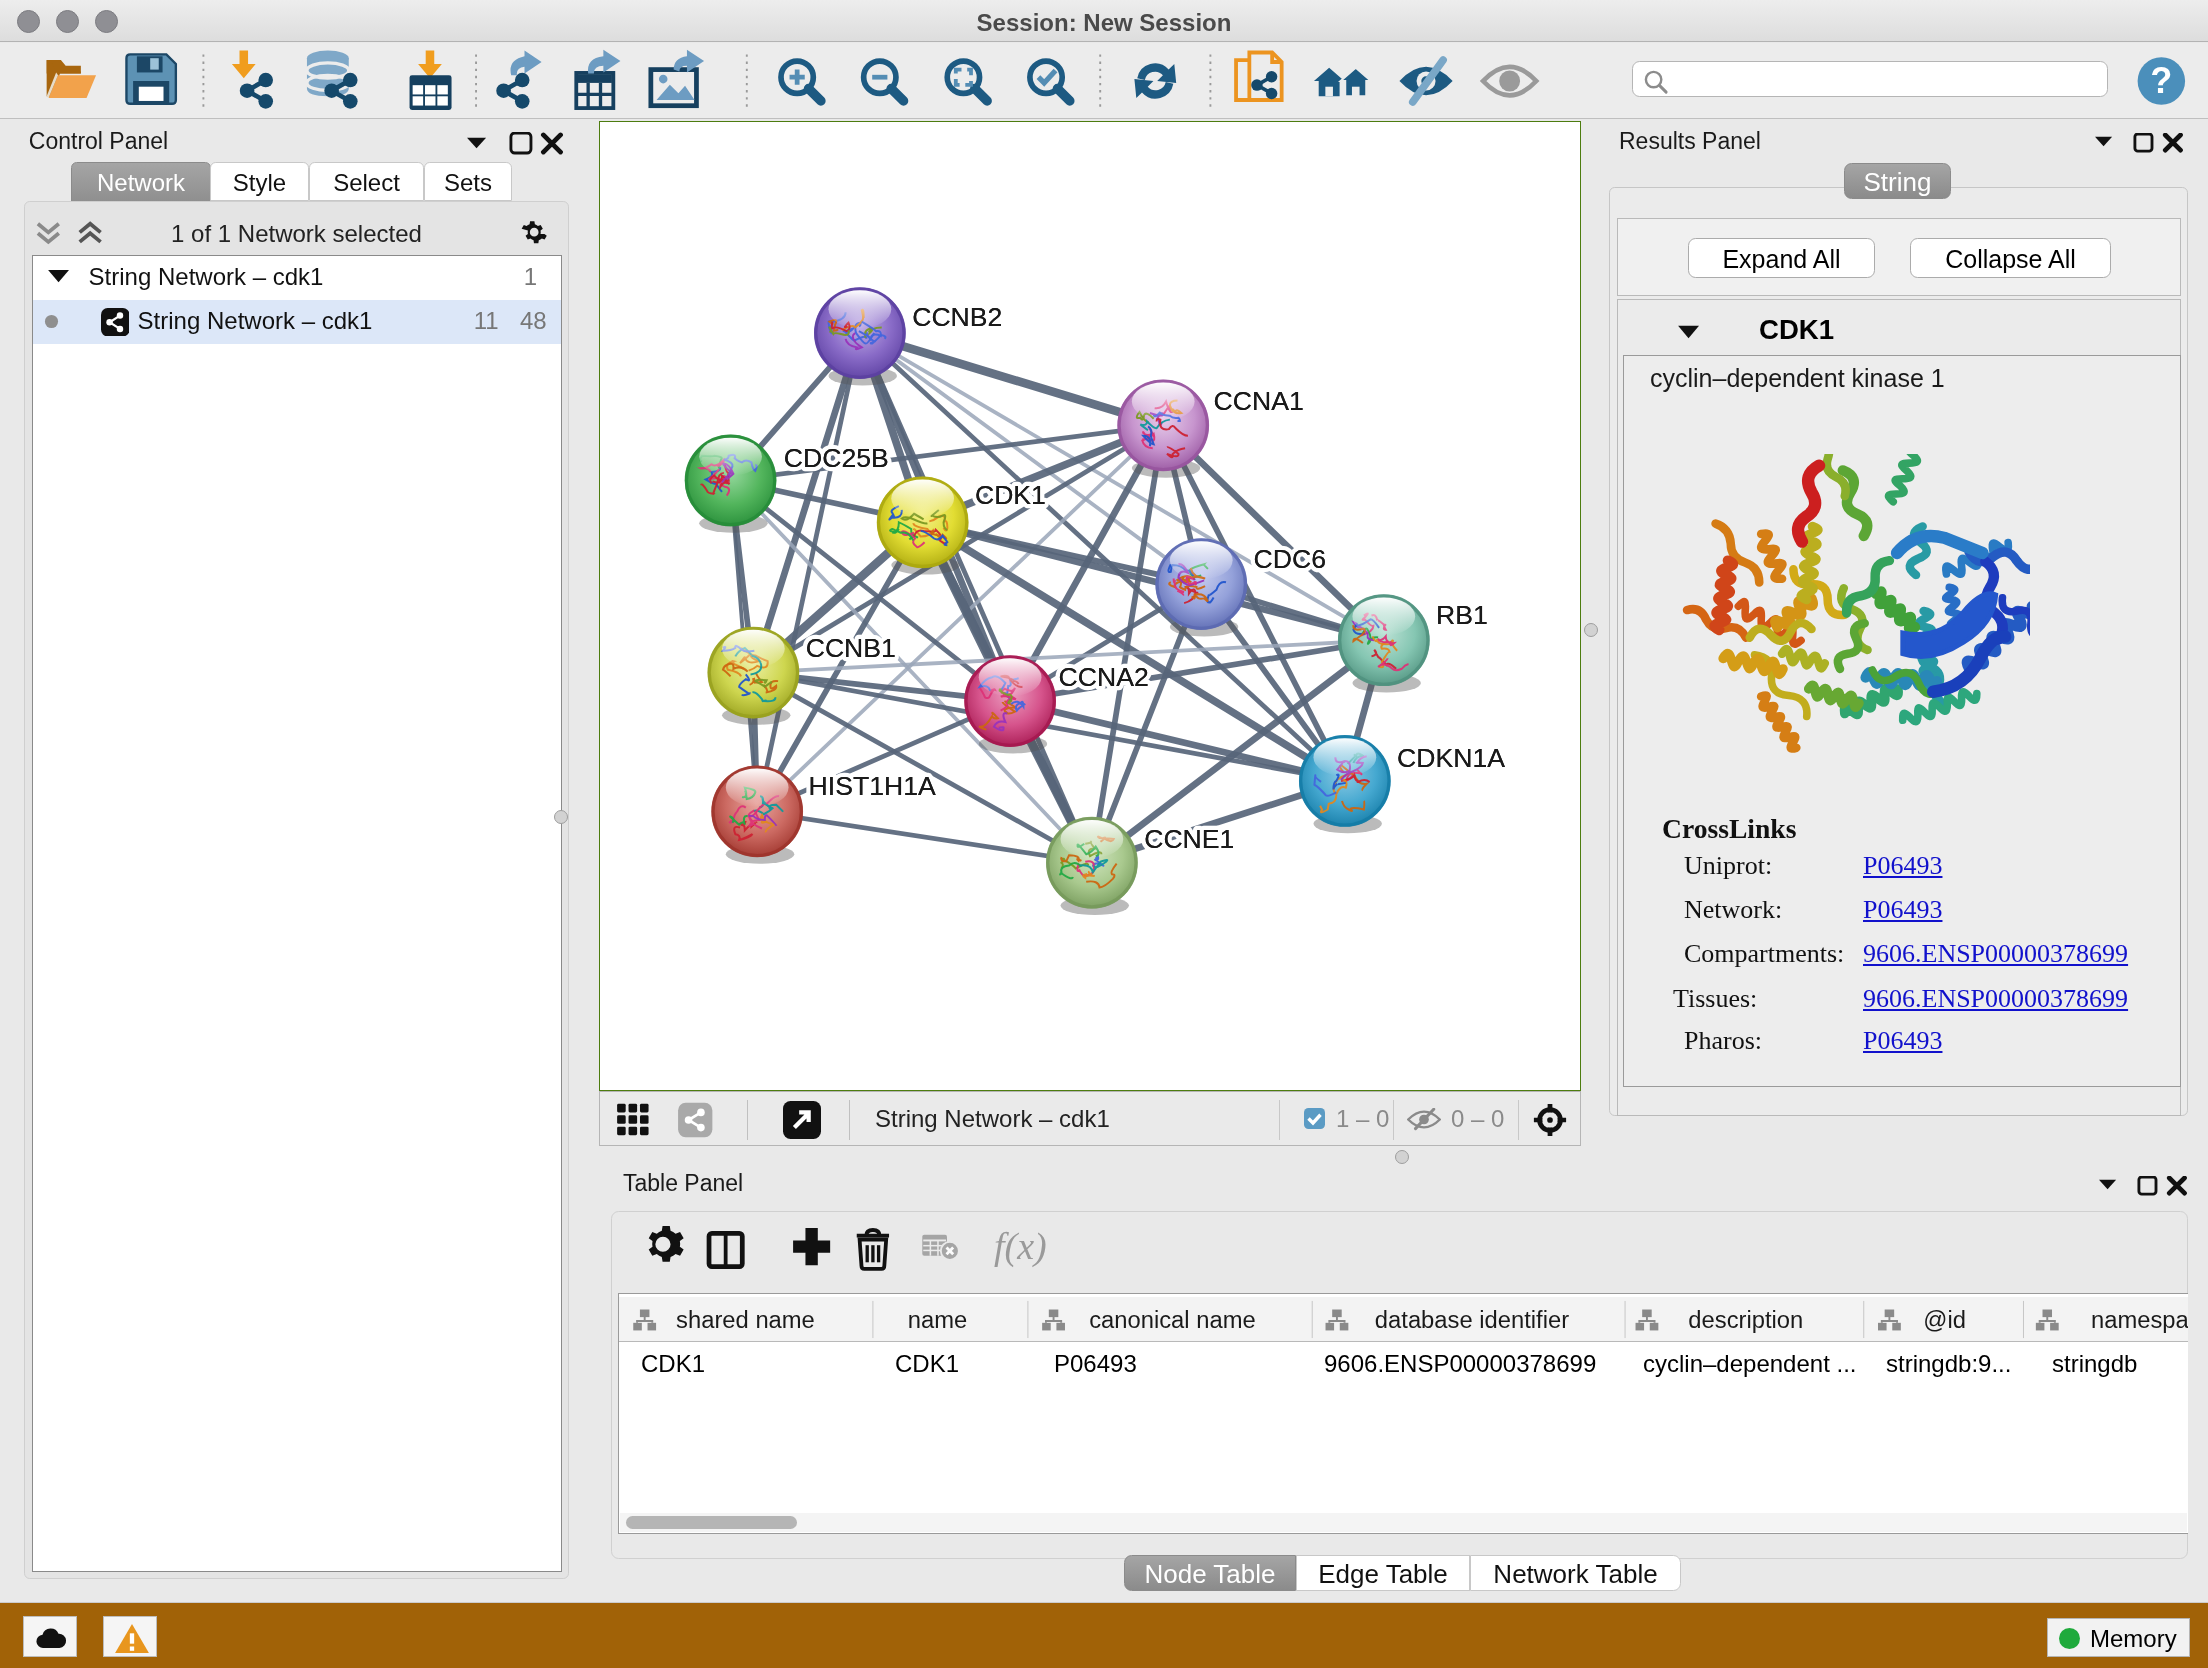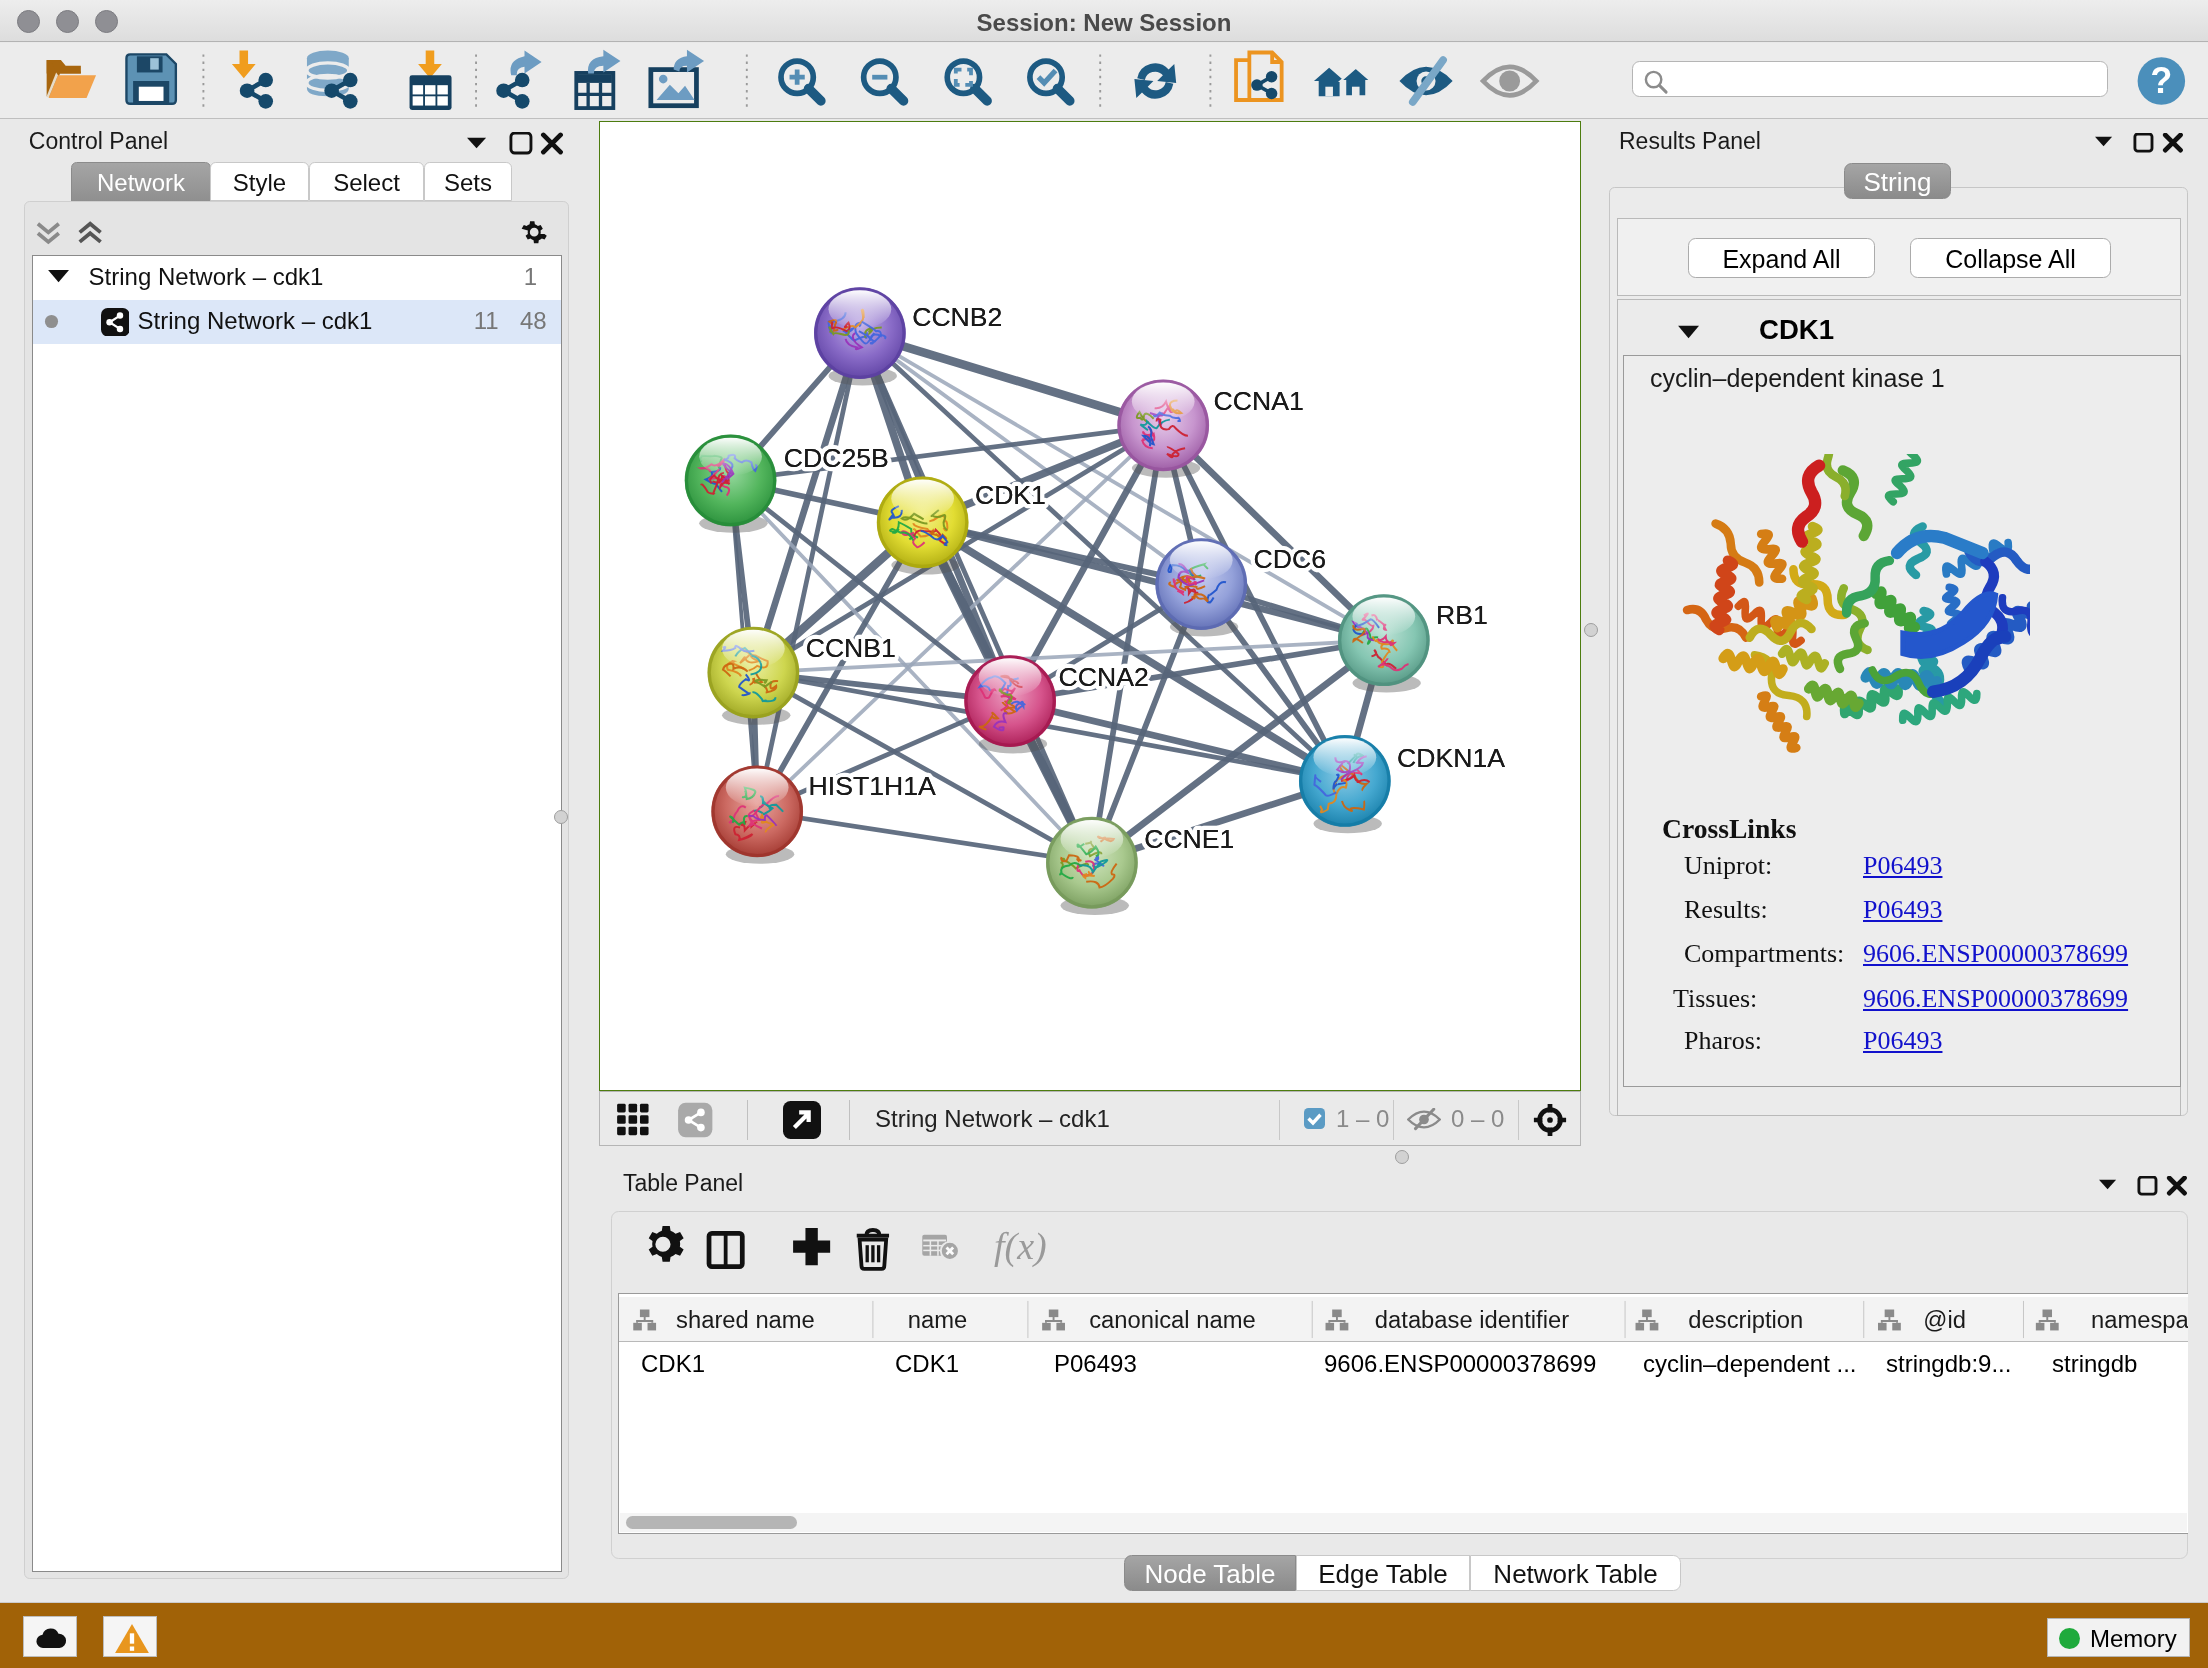--- a/index.html
+++ b/index.html
@@ -214,20 +214,21 @@
   </svg>
   <div class="abs tab tabsel" style="left:47px; top:41px; width:140px; height:47px; line-height:39px;">Network</div>
   <div class="abs tab" style="left:186px; top:41px; width:99px; height:39px; line-height:39px;">Style</div>
   <div class="abs tab" style="left:285px; top:41px; width:115px; height:39px; line-height:39px;">Select</div>
   <div class="abs tab" style="left:400px; top:41px; width:88px; height:39px; line-height:39px;">Sets</div>
   <div class="abs" style="left:0px; top:80px; width:545px; height:1378px; background:#e4e4e4; border:1px solid #cfcfcf; border-radius:5.7px;"></div>
   <svg class="abs" style="left:12.4px; top:99px;" width="76" height="28.5" viewBox="0 0 80 30">
     <path d="M2 4 l11 9 11-9 M2 14 l11 9 11-9" stroke="#8a8a8a" stroke-width="4" fill="none"></path>
     <path d="M46 13 l11-9 11 9 M46 23 l11-9 11 9" stroke="#555" stroke-width="4" fill="none"></path>
   </svg>
+  <div class="abs" style="left:0px; top:99px; width:545px; text-align:center; font-size:24px; color:#222;">1 of 1 Network selected</div>
   <svg class="abs" style="left:496px; top:97px;" width="28.5" height="28.5" viewBox="0 0 24 24">
     <path fill="#111" d="M12 8a4 4 0 100 8 4 4 0 000-8zm9.4 5.6l2.1 1.6-2 3.5-2.5-1a8 8 0 01-2.8 1.6l-.4 2.7h-4l-.4-2.7a8 8 0 01-2.8-1.6l-2.5 1-2-3.5 2.1-1.6a8 8 0 010-3.2L.5 8.8l2-3.5 2.5 1a8 8 0 012.8-1.6L8.2 2h4l.4 2.7a8 8 0 012.8 1.6l2.5-1 2 3.5-2.1 1.6a8 8 0 010 3.2z" transform="scale(0.92) translate(1,1)"></path>
   </svg>
   <div class="abs" style="left:7.6px; top:134px; width:530px; height:1317px; background:#ffffff; border:1px solid #8a8a8a;"></div>
   <div class="abs" style="left:8.6px; top:135px; width:528px; height:44px; background:#ffffff;">
     <svg class="abs" style="left:13.3px; top:12.4px;" width="27" height="19" viewBox="0 0 28 20">
         <path d="M2 2 L24 2 L13 15 z" fill="#111"></path>
       </svg>
     <div class="abs" style="left:56px; top:6.7px; font-size:24px; color:#111;">String Network – cdk1</div>
     <div class="abs" style="left:476px; top:6.7px; width:28.5px; text-align:right; font-size:24px; color:#777;">1</div>
@@ -683,21 +684,21 @@
 <path d="M232 112 Q216 114 217 130 Q218 146 202 149 Q186 151 187 167" stroke="#35a35b" stroke-width="10"></path>
 <path d="M158 12 q-18 10-8 28 q10 16-6 26 q-14 10-4 26" stroke="#cc1f1f" stroke-width="13"></path>
 <path d="M240 104 q20-24 50-16 l40 16" stroke="#2a7cc8" stroke-width="13"></path>
 <path d="M246 188 q38 8 64-22 q20-24 34-18 q-2 30-34 50 q-34 22-64 12 z" fill="#2457cc" stroke="#2457cc" stroke-width="5"></path>
 <path d="M278 250 q34-4 50-36 q12-24 26-22" stroke="#1a40bb" stroke-width="13"></path>
 </g>
     </svg>
   <div class="abs" style="left:69px; top:692px; font-family:'Liberation Serif',serif; font-size:27.6px; font-weight:bold; color:#111;">CrossLinks</div>
   <div class="abs" style="left:91px; top:730px; font-family:'Liberation Serif',serif; font-size:26px; color:#111;">Uniprot:</div>
   <div class="abs" style="left:270px; top:730px; font-family:'Liberation Serif',serif; font-size:26px; color:#1111cc; text-decoration:underline;">P06493</div>
-  <div class="abs" style="left:91px; top:774px; font-family:'Liberation Serif',serif; font-size:26px; color:#111;">Results:</div>
+  <div class="abs" style="left:91px; top:774px; font-family:'Liberation Serif',serif; font-size:26px; color:#111;">Network:</div>
   <div class="abs" style="left:270px; top:774px; font-family:'Liberation Serif',serif; font-size:26px; color:#1111cc; text-decoration:underline;">P06493</div>
   <div class="abs" style="left:91px; top:818px; font-family:'Liberation Serif',serif; font-size:26px; color:#111;">Compartments:</div>
   <div class="abs" style="left:270px; top:818px; font-family:'Liberation Serif',serif; font-size:26px; color:#1111cc; text-decoration:underline;">9606.ENSP00000378699</div>
   <div class="abs" style="left:80px; top:863px; font-family:'Liberation Serif',serif; font-size:26px; color:#111;">Tissues:</div>
   <div class="abs" style="left:270px; top:863px; font-family:'Liberation Serif',serif; font-size:26px; color:#1111cc; text-decoration:underline;">9606.ENSP00000378699</div>
   <div class="abs" style="left:91px; top:905px; font-family:'Liberation Serif',serif; font-size:26px; color:#111;">Pharos:</div>
   <div class="abs" style="left:270px; top:905px; font-family:'Liberation Serif',serif; font-size:26px; color:#1111cc; text-decoration:underline;">P06493</div>
 </div>
 
 <div id="tpanel">

